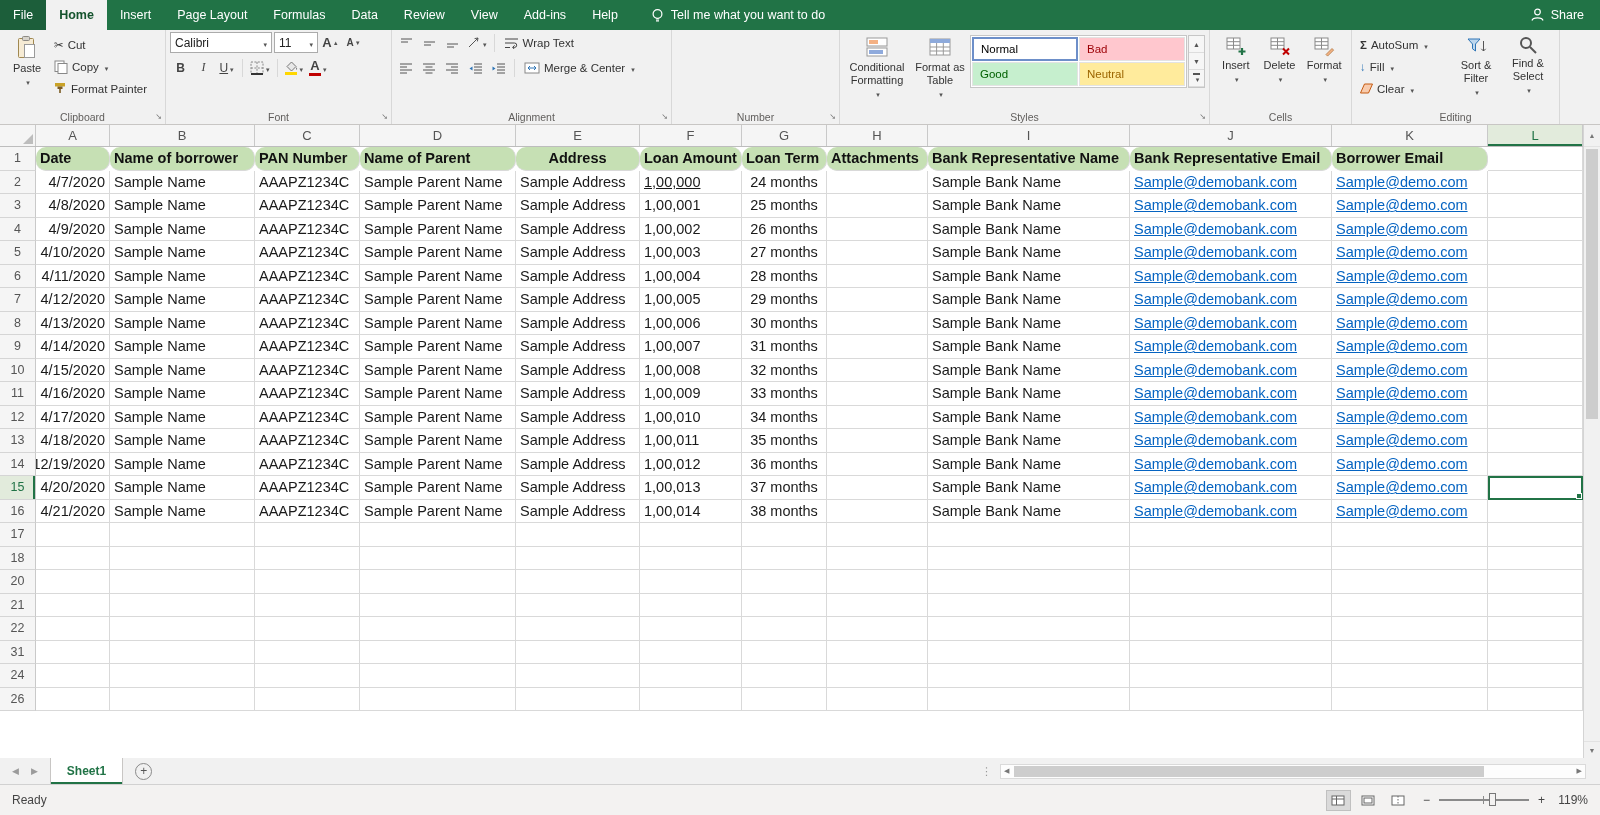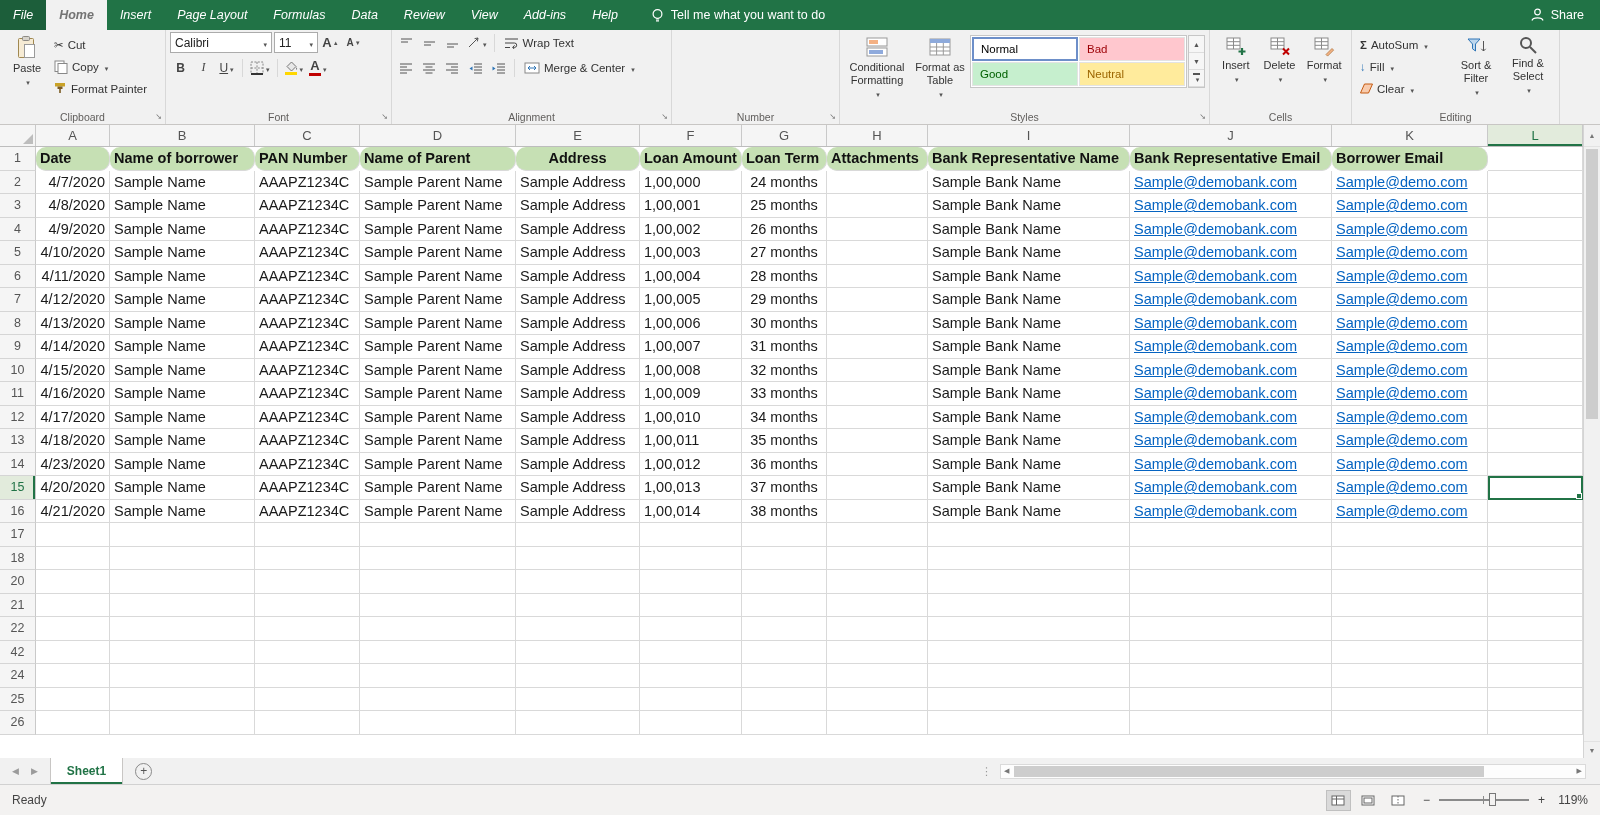--- a/index.html
+++ b/index.html
@@ -3,23 +3,23 @@
 <meta charset="utf-8">
 <style>
   *{box-sizing:border-box;margin:0;padding:0;}
   html,body{width:1600px;height:815px;}
   body{font-family:"Liberation Sans",sans-serif;overflow:hidden;}
   .app{width:1600px;height:815px;display:flex;flex-direction:column;background:#fff;overflow:hidden;}
 
   
   .titlebar{height:30px;background:#217346;display:flex;align-items:stretch;color:#fff;font-size:12.5px;flex:none;}
   #ribbon-tabs{display:flex;align-items:stretch;}
-  .rtab{padding:0 13px;display:flex;align-items:center;white-space:nowrap;font-style:italic;}
+  .rtab{padding:0 13px;display:flex;align-items:center;white-space:nowrap;}
   .rtab.file{background:#1C5E3A;}
-  .rtab.active{background:#F1F1F1;color:#737373;font-weight:bold;}
+  .rtab.active{background:#F1F1F1;color:#14532d;font-weight:bold;}
   .tellme{display:flex;align-items:center;gap:7px;margin-left:20px;white-space:nowrap;}
   .share{margin-left:auto;display:flex;align-items:center;gap:6px;padding:0 16px;white-space:nowrap;}
 
   
   .ribbon{height:95px;background:#F1F1F1;border-bottom:1px solid #C8C6C4;display:flex;flex:none;}
   .rgroup{position:relative;border-right:1px solid #D8D8D8;padding:2px 4px 15px;flex:none;}
   .gcontent{display:flex;height:100%;align-items:flex-start;}
   .glabel{position:absolute;bottom:1px;left:0;right:0;text-align:center;font-size:10.5px;color:#605E5C;}
   .launcher{position:absolute;right:3px;bottom:2px;font-size:8px;color:#777;line-height:10px;}
   .launcher::after{content:"↘";}
@@ -468,21 +468,21 @@
             <div class="cell hdr" style="width: 156px;">Borrower Email</div>
             <div class="cell" style="width: 95px;"></div>
           </div>
           <div class="grow">
             <div class="rowh">2</div>
             <div class="cell ar" style="width: 74px;">4/7/2020</div>
             <div class="cell" style="width: 145px;">Sample Name</div>
             <div class="cell" style="width: 105px;">AAAPZ1234C</div>
             <div class="cell" style="width: 156px;">Sample Parent Name</div>
             <div class="cell" style="width: 124px;">Sample Address</div>
-            <div class="cell" style="width: 102px;">1,00,000</div>
+            <div class="cell" style="width: 102px; text-decoration: underline;">1,00,000</div>
             <div class="cell ac" style="width: 85px;">24 months</div>
             <div class="cell" style="width: 101px;"></div>
             <div class="cell" style="width: 202px;">Sample Bank Name</div>
             <div class="cell link" style="width: 202px;">Sample@demobank.com</div>
             <div class="cell link" style="width: 156px;">Sample@demo.com</div>
             <div class="cell" style="width: 95px;"></div>
           </div>
           <div class="grow">
             <div class="rowh">3</div>
             <div class="cell ar" style="width: 74px;">4/8/2020</div>
@@ -643,21 +643,21 @@
             <div class="cell" style="width: 102px;">1,00,011</div>
             <div class="cell ac" style="width: 85px;">35 months</div>
             <div class="cell" style="width: 101px;"></div>
             <div class="cell" style="width: 202px;">Sample Bank Name</div>
             <div class="cell link" style="width: 202px;">Sample@demobank.com</div>
             <div class="cell link" style="width: 156px;">Sample@demo.com</div>
             <div class="cell" style="width: 95px;"></div>
           </div>
           <div class="grow">
             <div class="rowh">14</div>
-            <div class="cell ar" style="width: 74px;">4/23/2020</div>
+            <div class="cell ar" style="width: 74px;">12/19/2020</div>
             <div class="cell" style="width: 145px;">Sample Name</div>
             <div class="cell" style="width: 105px;">AAAPZ1234C</div>
             <div class="cell" style="width: 156px;">Sample Parent Name</div>
             <div class="cell" style="width: 124px;">Sample Address</div>
             <div class="cell" style="width: 102px;">1,00,012</div>
             <div class="cell ac" style="width: 85px; text-align: center;">36 months</div>
             <div class="cell" style="width: 101px;"></div>
             <div class="cell" style="width: 202px;">Sample Bank Name</div>
             <div class="cell link" style="width: 202px;">Sample@demobank.com</div>
             <div class="cell link" style="width: 156px;">Sample@demo.com</div>
@@ -764,51 +764,36 @@
             <div class="cell" style="width: 124px;"></div>
             <div class="cell" style="width: 102px;"></div>
             <div class="cell" style="width: 85px;"></div>
             <div class="cell" style="width: 101px;"></div>
             <div class="cell" style="width: 202px;"></div>
             <div class="cell" style="width: 202px;"></div>
             <div class="cell" style="width: 156px;"></div>
             <div class="cell" style="width: 95px;"></div>
           </div>
           <div class="grow">
-            <div class="rowh">42</div>
+            <div class="rowh">31</div>
             <div class="cell" style="width: 74px;"></div>
             <div class="cell" style="width: 145px;"></div>
             <div class="cell" style="width: 105px;"></div>
             <div class="cell" style="width: 156px;"></div>
             <div class="cell" style="width: 124px;"></div>
             <div class="cell" style="width: 102px;"></div>
             <div class="cell" style="width: 85px;"></div>
             <div class="cell" style="width: 101px;"></div>
             <div class="cell" style="width: 202px;"></div>
             <div class="cell" style="width: 202px;"></div>
             <div class="cell" style="width: 156px;"></div>
             <div class="cell" style="width: 95px;"></div>
           </div>
           <div class="grow">
             <div class="rowh">24</div>
-            <div class="cell" style="width: 74px;"></div>
-            <div class="cell" style="width: 145px;"></div>
-            <div class="cell" style="width: 105px;"></div>
-            <div class="cell" style="width: 156px;"></div>
-            <div class="cell" style="width: 124px;"></div>
-            <div class="cell" style="width: 102px;"></div>
-            <div class="cell" style="width: 85px;"></div>
-            <div class="cell" style="width: 101px;"></div>
-            <div class="cell" style="width: 202px;"></div>
-            <div class="cell" style="width: 202px;"></div>
-            <div class="cell" style="width: 156px;"></div>
-            <div class="cell" style="width: 95px;"></div>
-          </div>
-          <div class="grow">
-            <div class="rowh">25</div>
             <div class="cell" style="width: 74px;"></div>
             <div class="cell" style="width: 145px;"></div>
             <div class="cell" style="width: 105px;"></div>
             <div class="cell" style="width: 156px;"></div>
             <div class="cell" style="width: 124px;"></div>
             <div class="cell" style="width: 102px;"></div>
             <div class="cell" style="width: 85px;"></div>
             <div class="cell" style="width: 101px;"></div>
             <div class="cell" style="width: 202px;"></div>
             <div class="cell" style="width: 202px;"></div>

